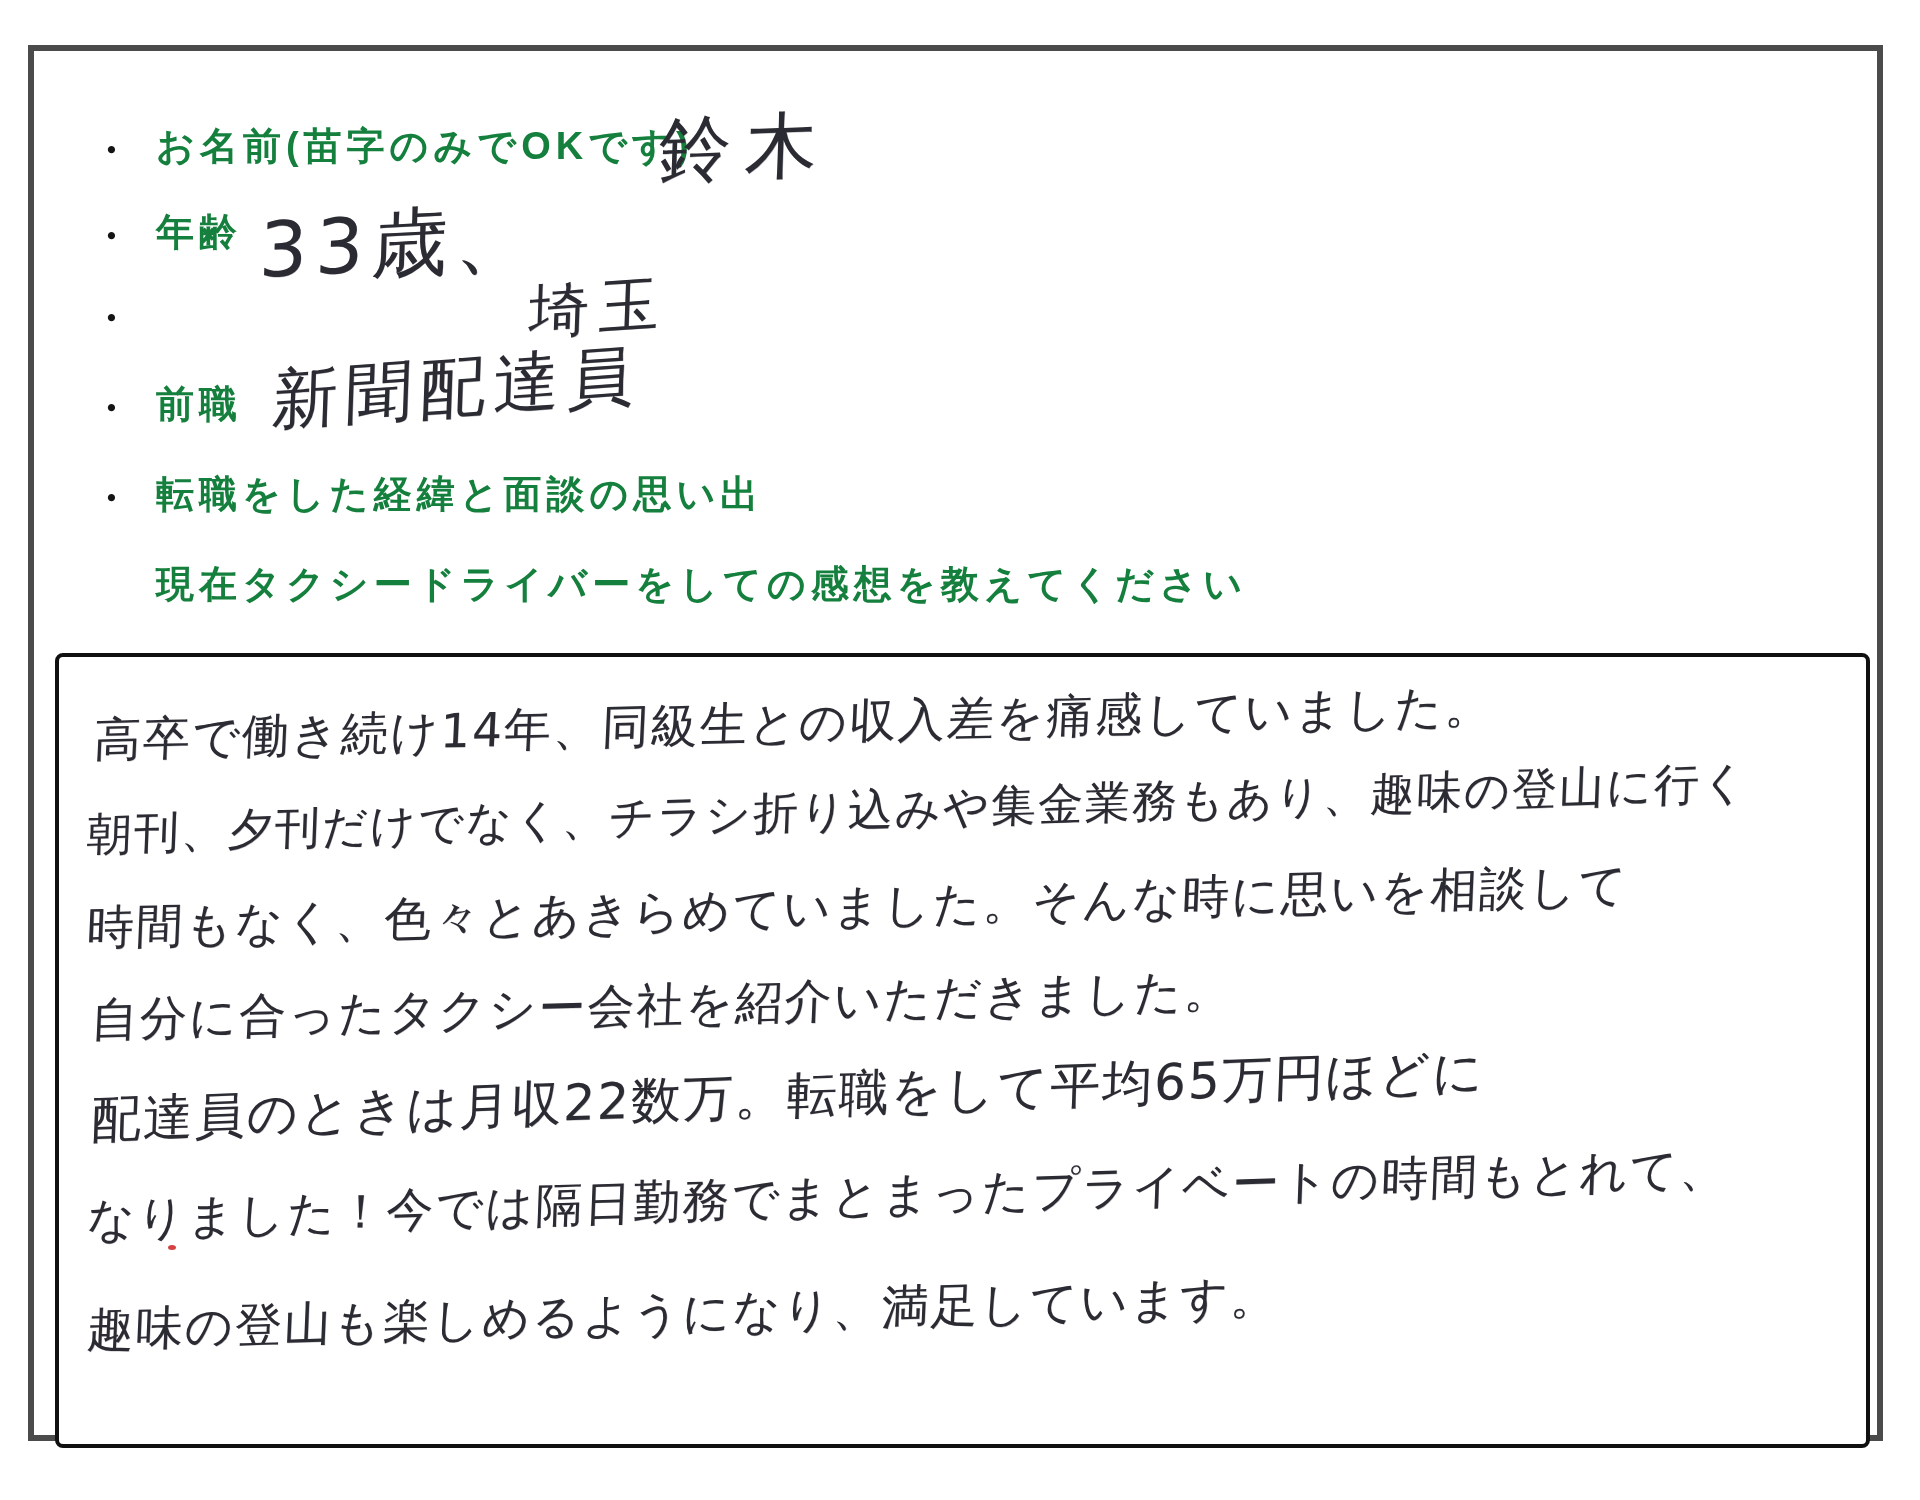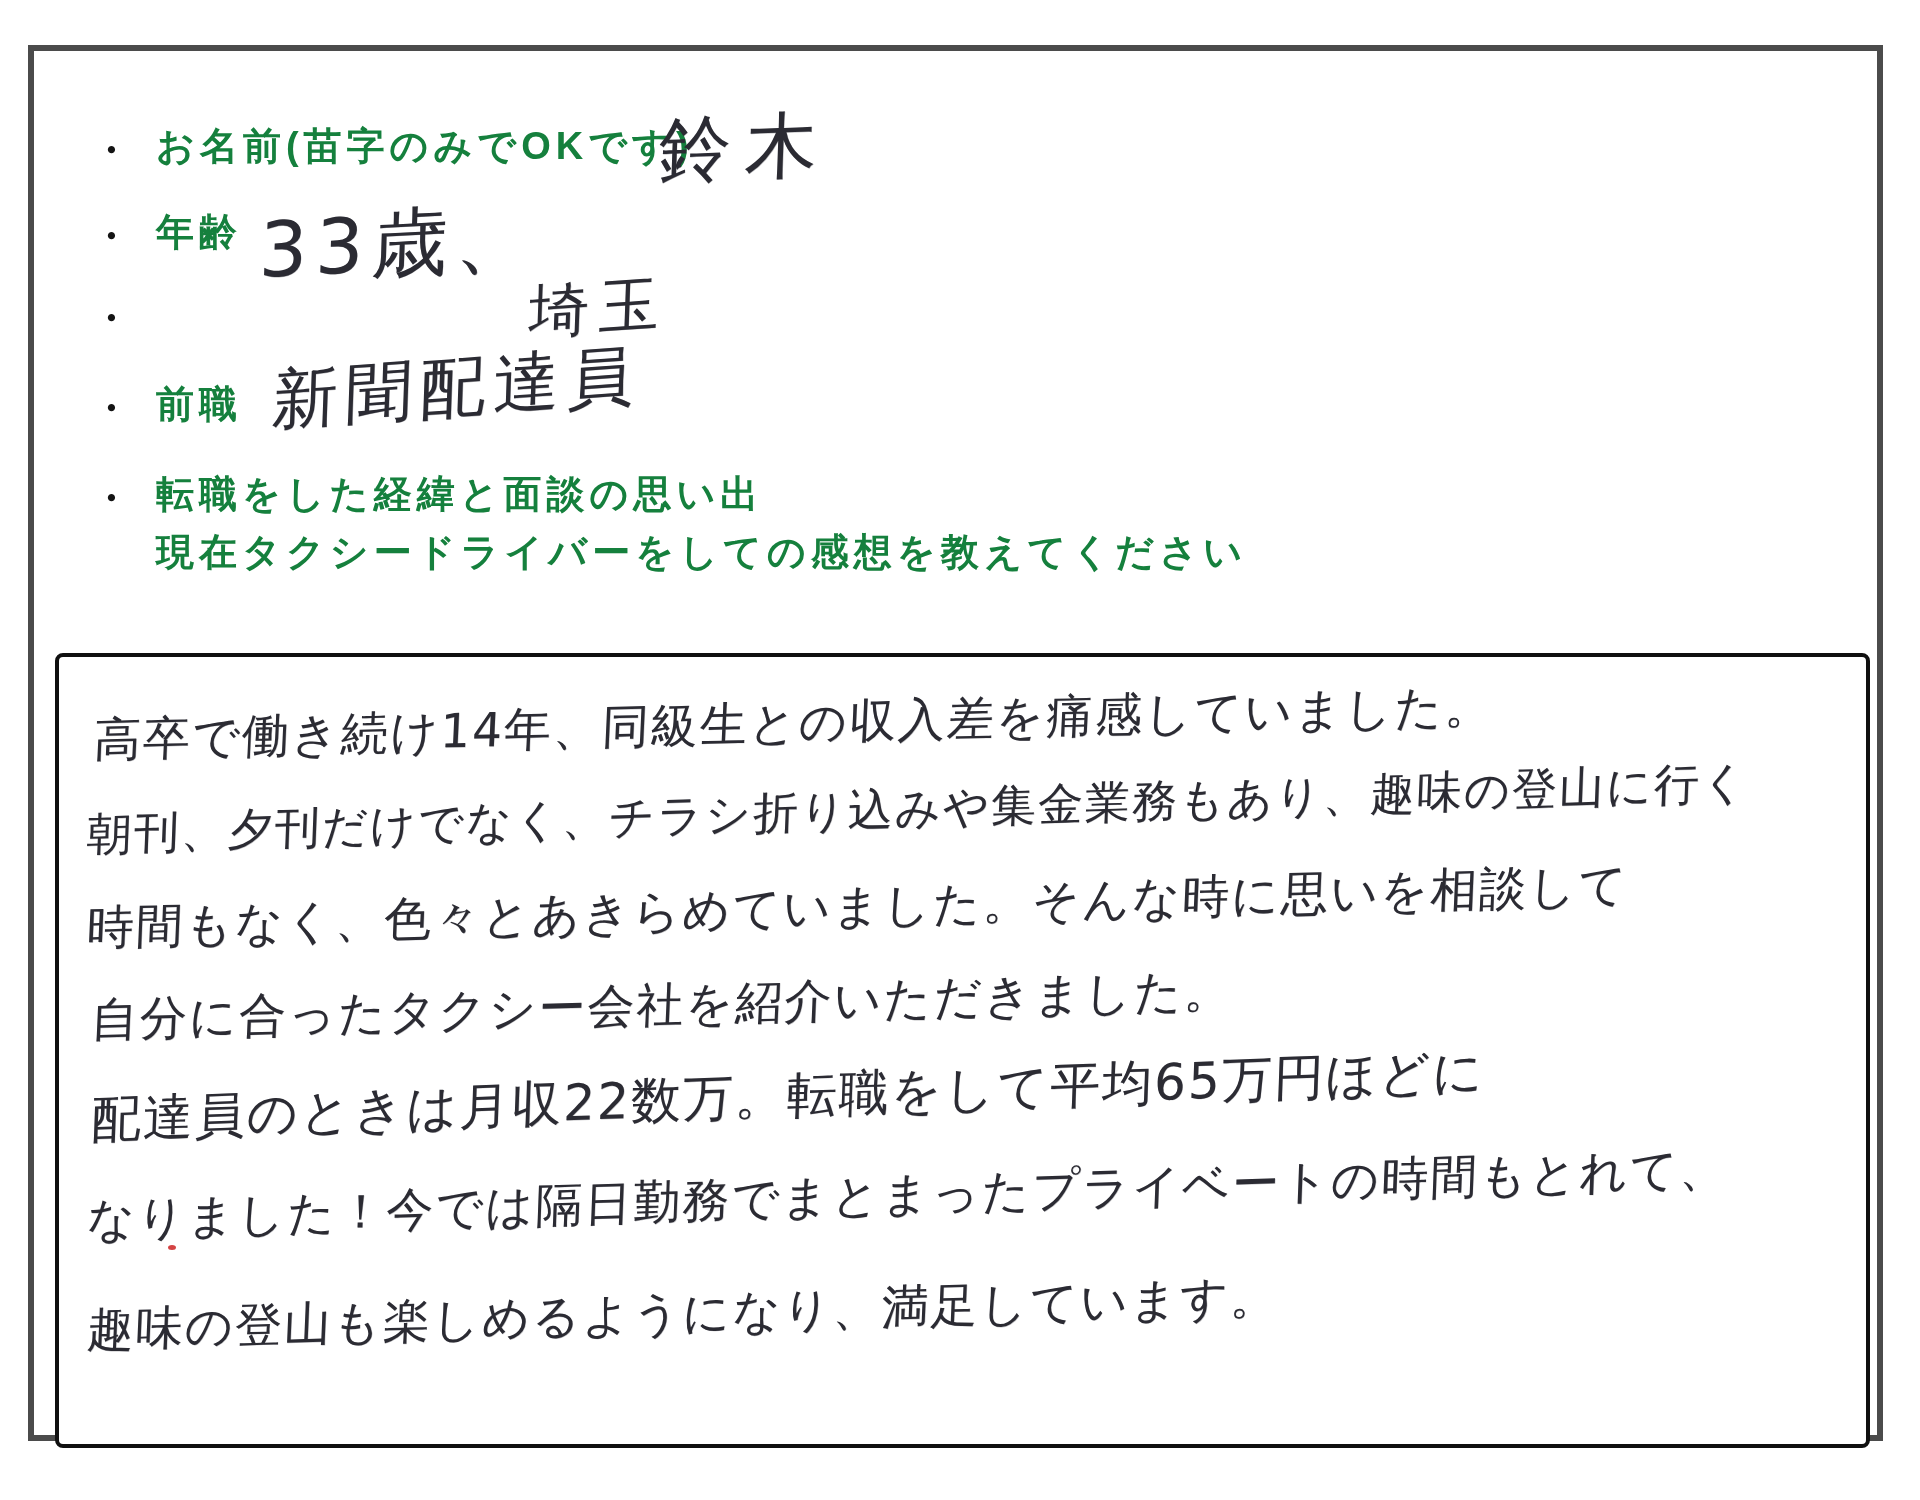--- a/index.html
+++ b/index.html
@@ -61,21 +61,21 @@
   .hw-name   { left: 625px; top: 52px;  font-size: 72px; letter-spacing: 14px; transform: rotate(-2deg) skewX(-4deg); }
   .hw-age    { left: 225px; top: 150px; font-size: 76px; letter-spacing: 8px;  transform: rotate(-3deg) skewX(-5deg); }
   .hw-pref   { left: 495px; top: 222px; font-size: 60px; letter-spacing: 10px; transform: rotate(-4deg) skewX(-6deg); }
   .hw-job    { left: 238px; top: 305px; font-size: 66px; letter-spacing: 8px;  transform: rotate(-4deg) skewX(-6deg); }
 
   .row-name { left: 58px; top: 72px; }
   .row-age  { left: 58px; top: 158px; }
   .row-pref { left: 58px; top: 240px; }
   .row-job  { left: 58px; top: 330px; }
   .row-q    { left: 58px; top: 420px; }
-  .q-lines { display: flex; flex-direction: column; }
+  .q-lines { display: flex; flex-direction: column; gap: 32px; }
   .q-line2 { margin-top: 10px; text-align: center; }
 
   
   .answer-box {
     position: absolute;
     left: 55px;
     top: 653px;
     width: 1815px;
     height: 795px;
     border: 4px solid #101010;

